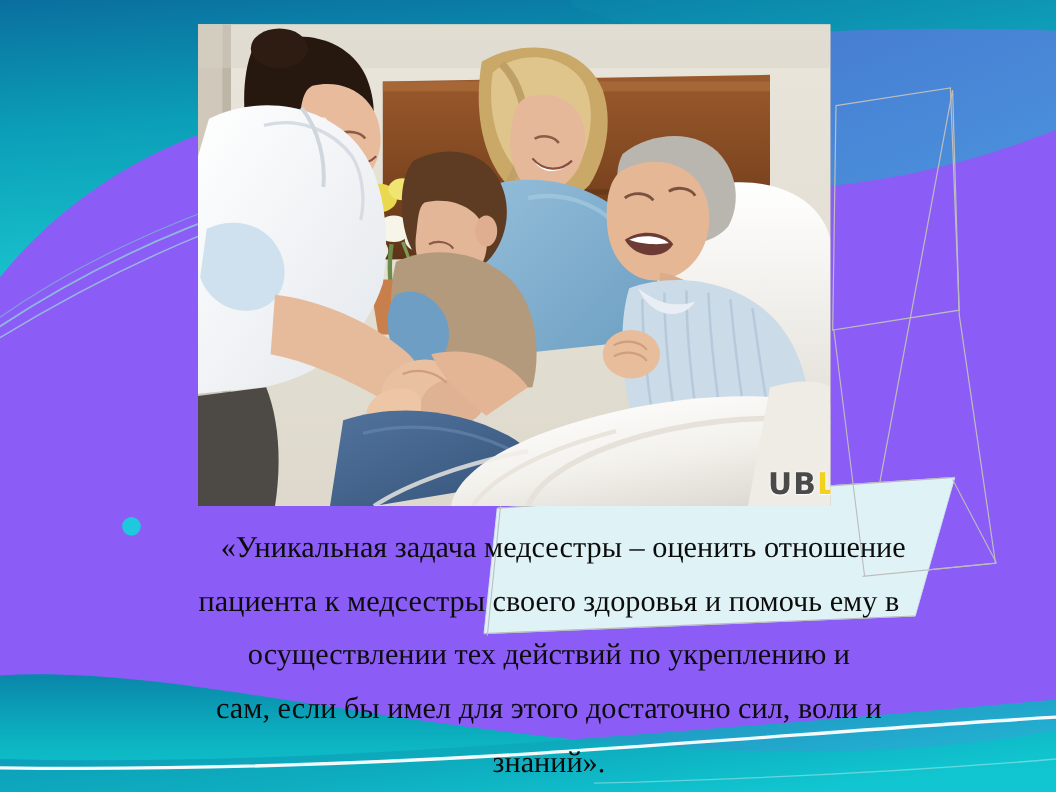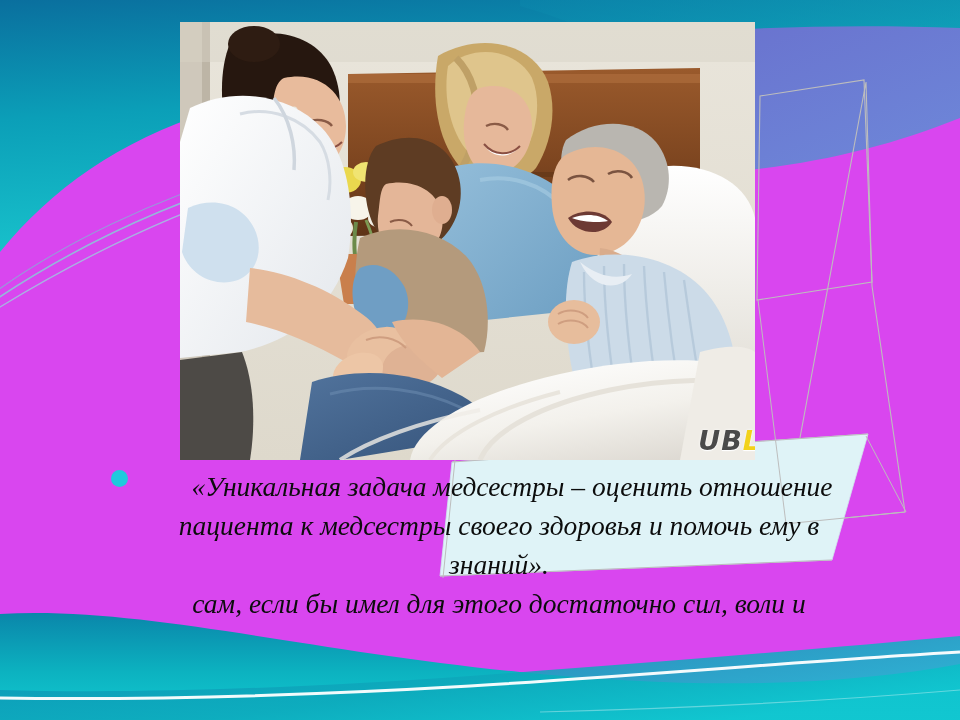--- a/index.html
+++ b/index.html
@@ -2,21 +2,21 @@
 <html><head>
 <meta charset="utf-8">
 <style>
   html,body{margin:0;padding:0;}
   body{
     width:960px;height:720px;overflow:hidden;
     background:#ffffff;
     font-family:"Liberation Serif", serif;
   }
   #slide{
-    position:relative;width:960px;height:720px;overflow:hidden;background:#d946ef;font-style:italic;
+    position:relative;width:960px;height:720px;overflow:hidden;background:#8b5cf6;
   }
   .layer{position:absolute;left:0;top:0;width:960px;height:720px;}
   .layer svg{display:block;width:960px;height:720px;}
 
   
   #photo{
     position:absolute;left:180px;top:22px;width:575px;height:438px;
     overflow:hidden;background:#cfc8bb;
   }
   #photo svg{display:block;width:575px;height:438px;}
@@ -37,21 +37,21 @@
     position:absolute;left:104px;top:466px;width:790px;
     text-align:center;
     font-size:27.5px;line-height:37px;color:#0c0c0c;
     letter-spacing:0px;
   }
   #bullet{
     position:absolute;left:111px;top:470px;
     width:17px;height:17px;border-radius:50%;
     background:#1fc9dd;
   }
-  #bodytext p{margin:2px;}
+  #bodytext p{margin:12px;}
   .first-indent{display:inline-block;width:26px;}
 </style>
 </head>
 <body>
 
 <div id="slide">
 
   <div class="layer">
     <svg viewBox="0 0 960 720" xmlns="http://www.w3.org/2000/svg">
       <defs>
@@ -284,17 +284,18 @@
     <div id="watermark">
       <span>UB</span><span class="acc">L</span>
     </div>
   </div>
 
   <div id="bullet"></div>
 
   <div id="bodytext">
     <p><span class="first-indent"></span><span>«Уникальная задача медсестры – оценить отношение</span></p>
     <p><span>пациента к медсестры своего здоровья и помочь ему в</span></p>
+    <p><span>осуществлении тех действий по укреплению и</span></p>
+    <p><span>сам, если бы имел для этого достаточно сил, воли и</span></p>
     <p><span>знаний».</span></p>
-    <p><span>сам, если бы имел для этого достаточно сил, воли и</span></p>
   </div>
 
 </div>
 
 </body></html>

